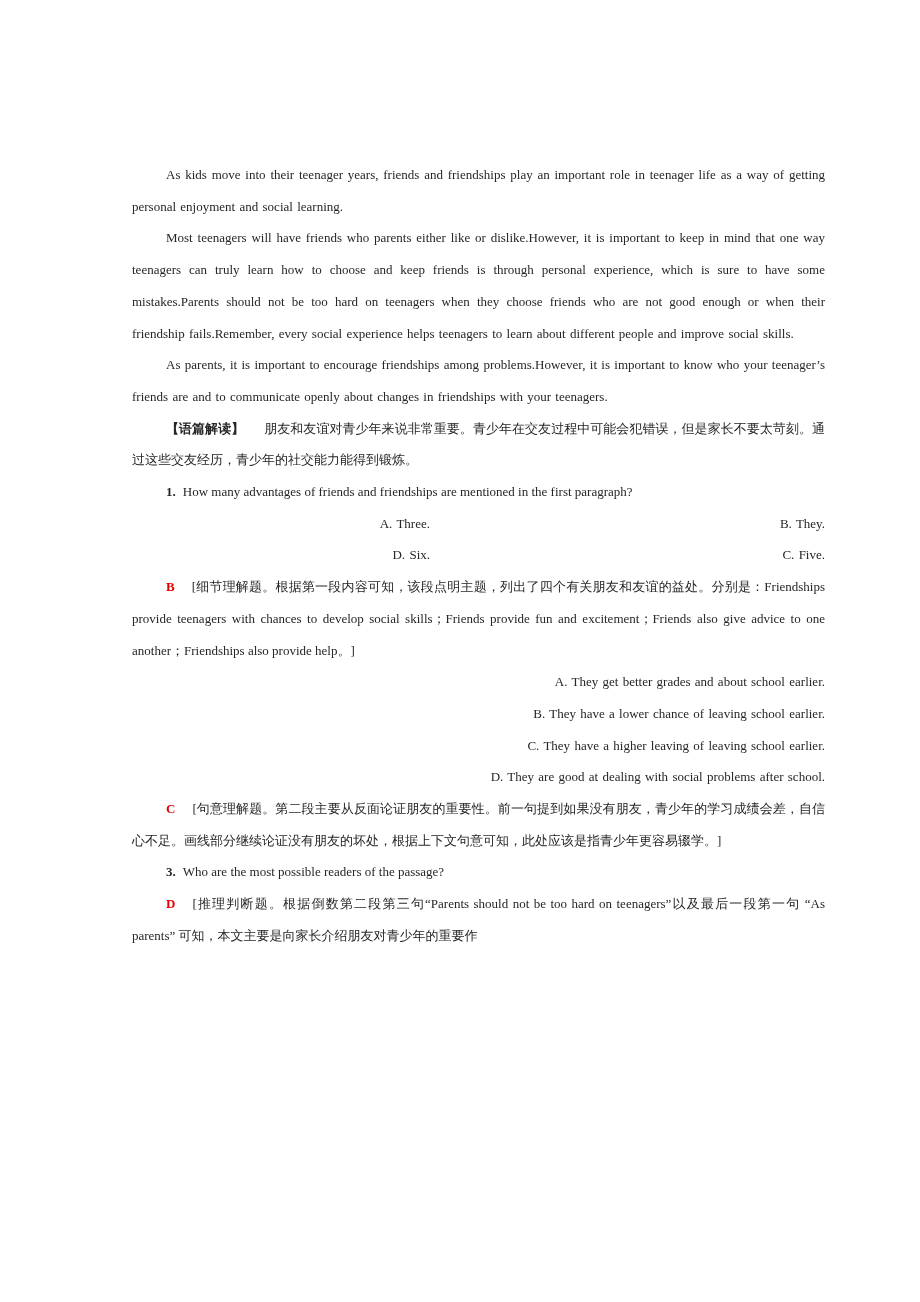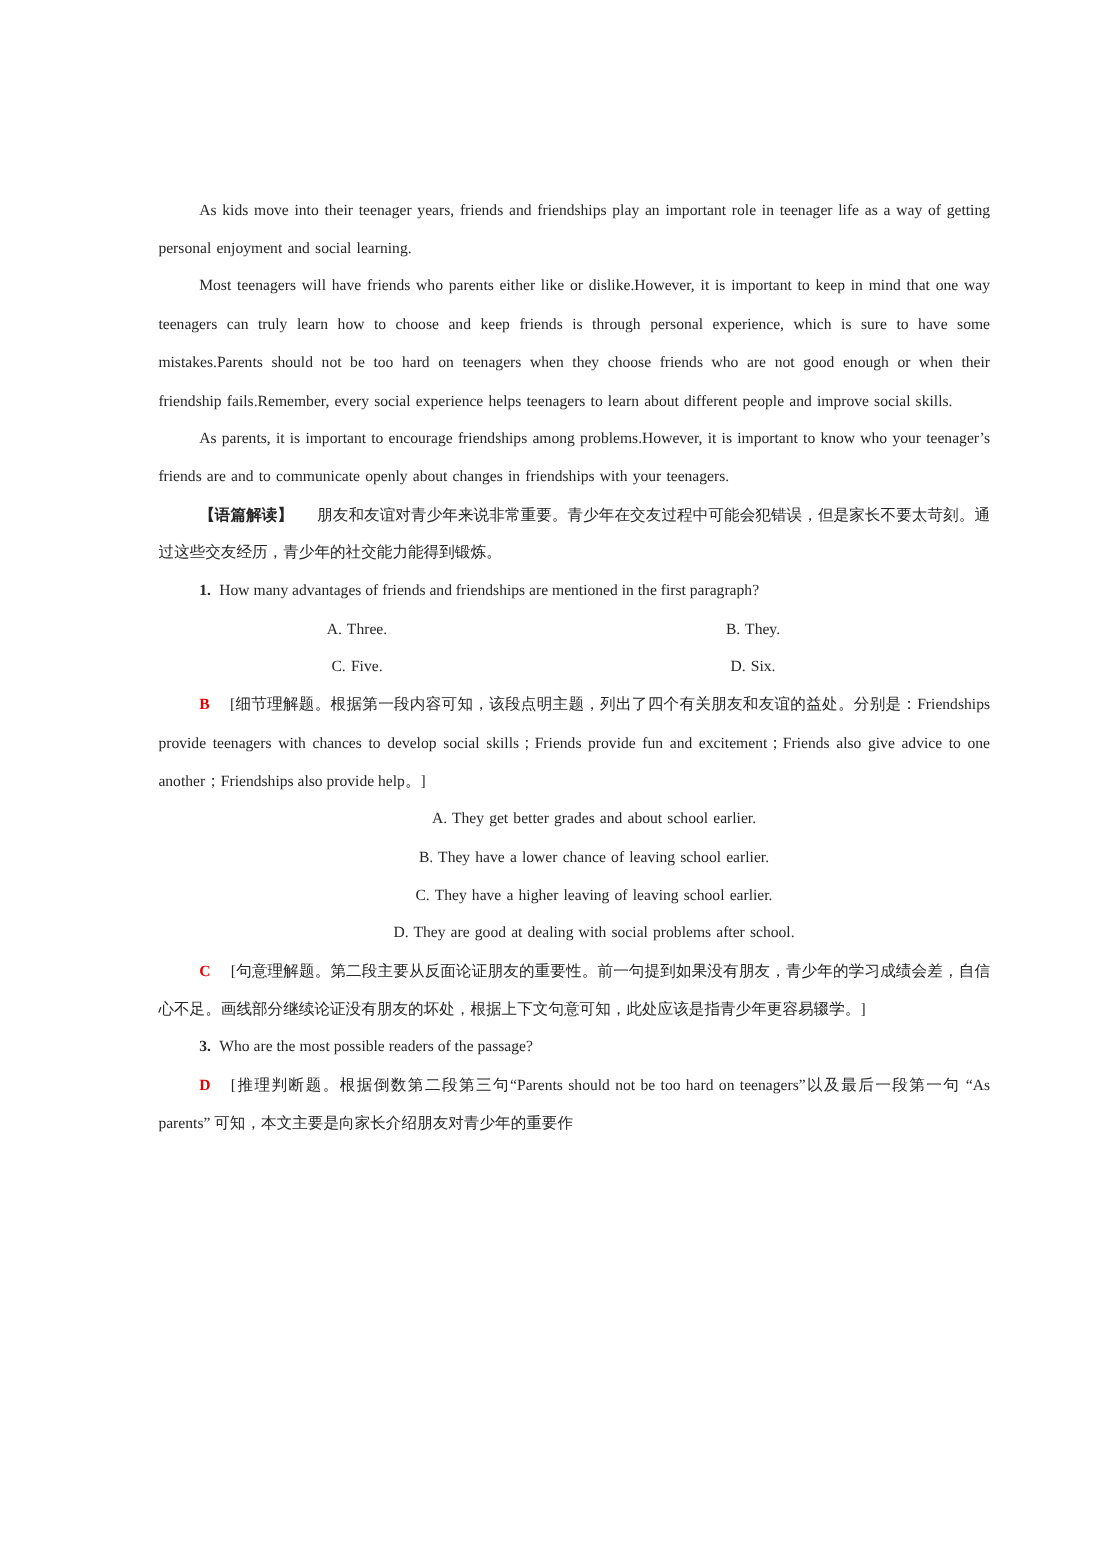--- a/index.html
+++ b/index.html
@@ -46,42 +46,42 @@
   .options-2col {
     display: grid;
     grid-template-columns: 265px 1fr;
     padding-left: 33px;
   }
   .options-1col {
     padding-left: 33px;
   }
   .option {
     margin: 0;
-    text-align: center;
+    text-align: right;
     word-spacing: 0.08em;
   }
 </style>
 </head>
 <body>
 
 <div class="content">
 
   <p class="para indent passage-para">As kids move into their teenager years, friends and friendships play an important role in teenager life as a way of getting personal enjoyment and social learning.</p>
   <p class="para indent passage-para">Most teenagers will have friends who parents either like or dislike.However, it is important to keep in mind that one way teenagers can truly learn how to choose and keep friends is through personal experience, which is sure to have some mistakes.Parents should not be too hard on teenagers when they choose friends who are not good enough or when their friendship fails.Remember, every social experience helps teenagers to learn about different people and improve social skills.</p>
   <p class="para indent passage-para">As parents, it is important to encourage friendships among problems.However, it is important to know who your teenager’s friends are and to communicate openly about changes in friendships with your teenagers.</p>
 
   <p class="para indent"><span class="analysis-label">【语篇解读】</span><span>朋友和友谊对青少年来说非常重要。青少年在交友过程中可能会犯错误，但是家长不要太苛刻。通过这些交友经历，青少年的社交能力能得到锻炼。</span></p>
 
   <div>
     <p class="para indent"><span class="q-num">1.</span><span>How many advantages of friends and friendships are mentioned in the first paragraph?</span></p>
     <div class="options-2col">
       <p class="option">A. Three.</p>
       <p class="option">B. They.</p>
+      <p class="option">D. Six.</p>
       <p class="option">C. Five.</p>
-      <p class="option">D. Six.</p>
     </div>
     <p class="para indent"><span class="ans-letter">B</span><span>[细节理解题。根据第一段内容可知，该段点明主题，列出了四个有关朋友和友谊的益处。分别是：Friendships provide teenagers with chances to develop social skills；Friends provide fun and excitement；Friends also give advice to one another；Friendships also provide help。]</span></p>
   </div>
 
   <div>
     <div class="options-1col">
       <p class="option">A. They get better grades and about school earlier.</p>
       <p class="option">B. They have a lower chance of leaving school earlier.</p>
       <p class="option">C. They have a higher leaving of leaving school earlier.</p>
       <p class="option">D. They are good at dealing with social problems after school.</p>

